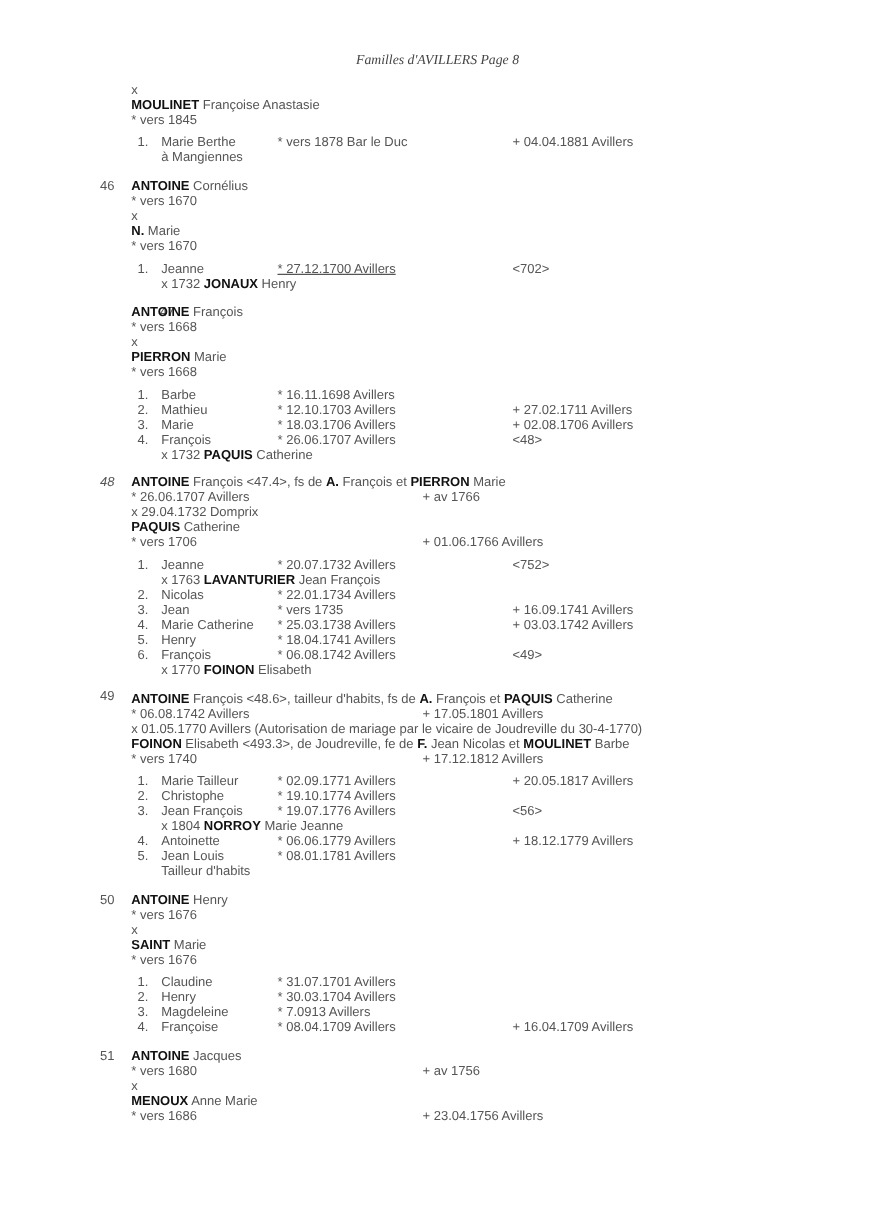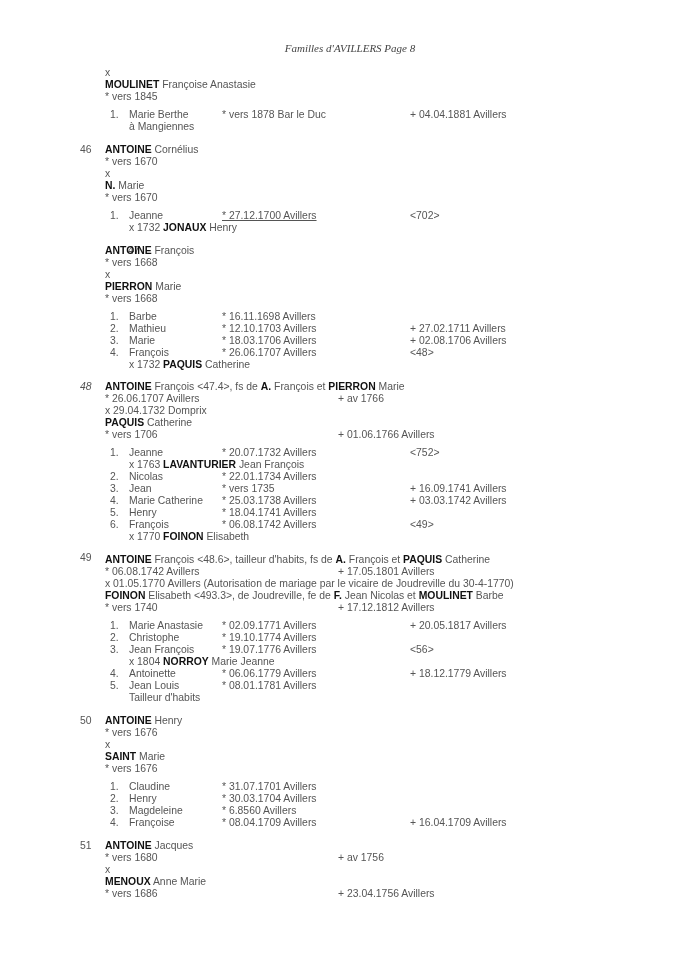--- a/index.html
+++ b/index.html
@@ -115,21 +115,21 @@
   <div class="ln num" style="top:552px;left:80px;text-align:center;">49</div>
   <div class="ln" style="top:554px;left:105px;"><b>ANTOINE</b> <span>François &lt;48.6&gt;, tailleur d'habits, fs de</span> <b>A.</b> <span>François et</span> <b>PAQUIS</b> <span>Catherine</span></div>
   <div class="ln" style="top:566px;left:105px;">* 06.08.1742 Avillers</div>
   <div class="ln" style="top:566px;left:338px;">+ 17.05.1801 Avillers</div>
   <div class="ln" style="top:578px;left:105px;">x  01.05.1770 Avillers (Autorisation de mariage par le vicaire de Joudreville du 30-4-1770)</div>
   <div class="ln" style="top:590px;left:105px;"><b>FOINON</b> <span>Elisabeth &lt;493.3&gt;, de Joudreville, fe de</span> <b>F.</b> <span>Jean Nicolas et</span> <b>MOULINET</b> <span>Barbe</span></div>
   <div class="ln" style="top:602px;left:105px;">* vers 1740</div>
   <div class="ln" style="top:602px;left:338px;">+ 17.12.1812 Avillers</div>
 
   <div class="ln" style="top:620px;left:110px;">1.</div>
-  <div class="ln" style="top:620px;left:129px;">Marie Anastasie</div>
+  <div class="ln" style="top:620px;left:129px;">Marie Tailleur</div>
   <div class="ln" style="top:620px;left:222px;">* 02.09.1771 Avillers</div>
   <div class="ln" style="top:620px;left:410px;">+ 20.05.1817 Avillers</div>
 
   <div class="ln" style="top:632px;left:110px;">2.</div>
   <div class="ln" style="top:632px;left:129px;">Christophe</div>
   <div class="ln" style="top:632px;left:222px;">* 19.10.1774 Avillers</div>
 
   <div class="ln" style="top:644px;left:110px;">3.</div>
   <div class="ln" style="top:644px;left:129px;">Jean François</div>
   <div class="ln" style="top:644px;left:222px;">* 19.07.1776 Avillers</div>
@@ -158,21 +158,21 @@
   <div class="ln" style="top:781px;left:110px;">1.</div>
   <div class="ln" style="top:781px;left:129px;">Claudine</div>
   <div class="ln" style="top:781px;left:222px;">* 31.07.1701 Avillers</div>
 
   <div class="ln" style="top:793px;left:110px;">2.</div>
   <div class="ln" style="top:793px;left:129px;">Henry</div>
   <div class="ln" style="top:793px;left:222px;">* 30.03.1704 Avillers</div>
 
   <div class="ln" style="top:805px;left:110px;">3.</div>
   <div class="ln" style="top:805px;left:129px;">Magdeleine</div>
-  <div class="ln" style="top:805px;left:222px;">* 6.8560 Avillers</div>
+  <div class="ln" style="top:805px;left:222px;">* 7.0913 Avillers</div>
 
   <div class="ln" style="top:817px;left:110px;">4.</div>
   <div class="ln" style="top:817px;left:129px;">Françoise</div>
   <div class="ln" style="top:817px;left:222px;">* 08.04.1709 Avillers</div>
   <div class="ln" style="top:817px;left:410px;">+ 16.04.1709 Avillers</div>
 </div>
 
 <div>
   <div class="ln num" style="top:840px;left:80px;">51</div>
   <div class="ln" style="top:840px;left:105px;"><b>ANTOINE</b> <span>Jacques</span></div>

